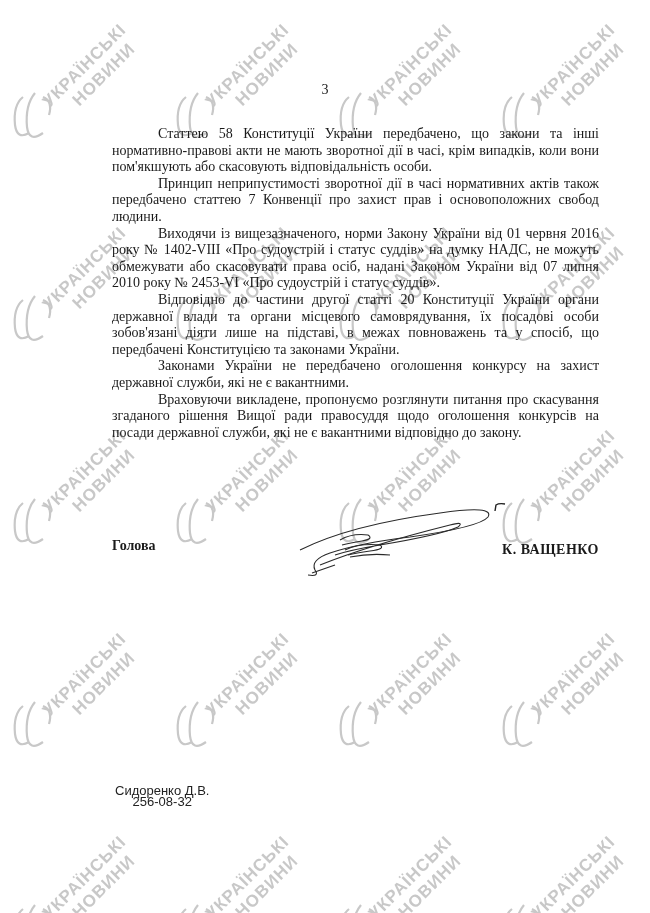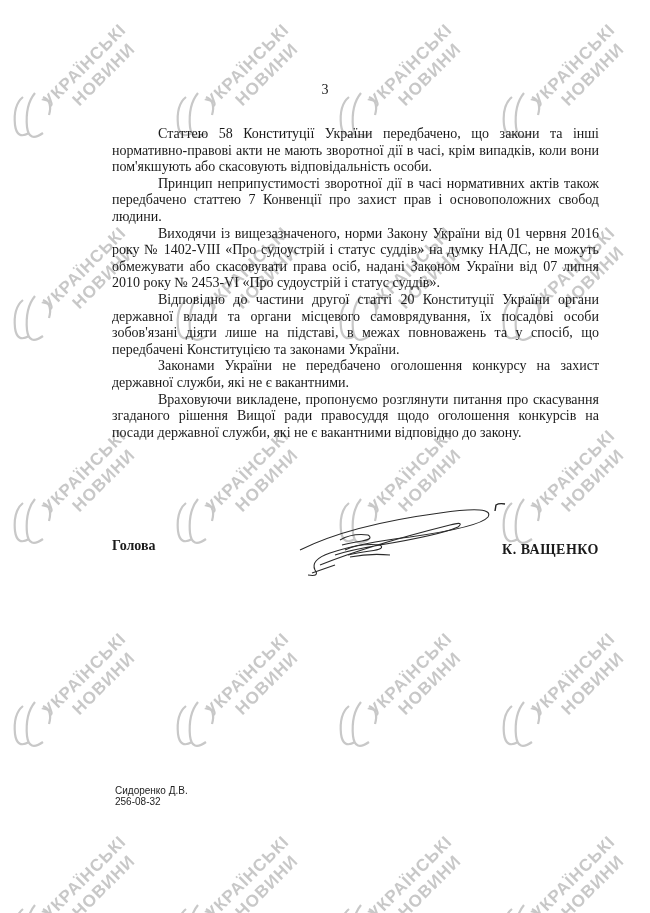--- a/index.html
+++ b/index.html
@@ -9,21 +9,21 @@
   .wm { position:absolute; width:150px; height:150px; }
   .wm svg { width:150px; height:150px; }
   .page-number { position:absolute; left:0; width:650px; top:82px; text-align:center; font-size:14px; }
   .body { position:absolute; left:112px; top:126px; width:487px; font-size:14px; line-height:16.6px; }
   .body p { margin:0; text-align:justify; text-indent:46px; }
   .sig-row { position:absolute; left:112px; top:530px; width:487px; height:24px; font-weight:bold; font-size:14px; }
   .sig-title { position:absolute; left:0; top:8px;text-align:right; }
   .sig-name { position:absolute; right:0; top:0; letter-spacing:0.5px;margin-top:12px; }
   .signature { position:absolute; left:290px; top:495px; width:210px; height:85px; }
   .tick { position:absolute; left:493px; top:502px; width:14px; height:10px; }
-  .executor { position:absolute; left:115px; top:785px; font-family:"Liberation Sans","DejaVu Sans",sans-serif; font-size:10px; line-height:11px; color:#222; }
+  .executor { position:absolute; left:115px; top:785px; font-family:"Liberation Sans","DejaVu Sans",sans-serif; font-size:13px; line-height:11px; color:#222;text-align:center; }
 </style>
 </head>
 <body>
 
 <div class="wm-layer" id="wm-layer">
     <div class="wm" style="left: -5px; top: 5px;"><svg viewBox="0 0 150 150">
         <g fill="none" stroke="#c8c8c8" stroke-width="2.2">
           <path d="M28 92 Q18 100 20 120 Q22 135 34 128"></path>
           <path d="M40 88 Q30 100 32 122 Q34 138 48 128"></path>
           <path d="M48 92 Q58 96 54 110"></path>

